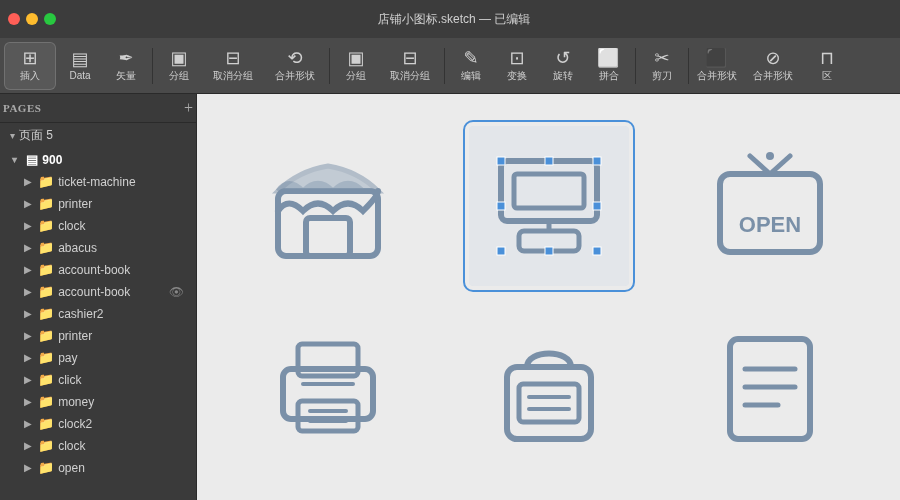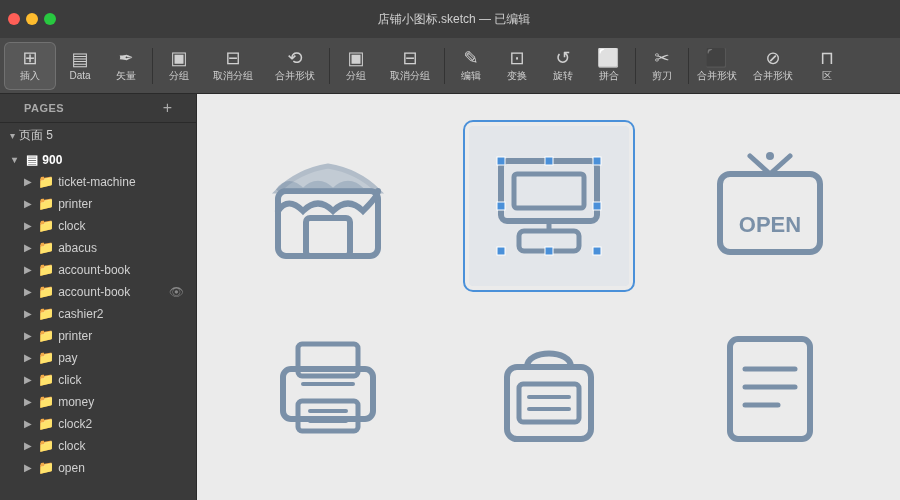--- a/index.html
+++ b/index.html
@@ -99,22 +99,23 @@
       border-right: 1px solid #2a2a2a;
       display: flex;
       flex-direction: column;
       flex-shrink: 0;
       overflow: hidden;
     }
     .sidebar-pages-header {
       display: flex;
       align-items: center;
       justify-content: space-between;
-      padding: 6px 24px;
+      padding: 6px 3px;
       border-bottom: 1px solid #2a2a2a;
+      font-family: Liberation Serif, serif;
     }
     .sidebar-pages-label {
       color: #aaa;
       font-size: 11px;
       font-weight: 600;
       text-transform: uppercase;
       letter-spacing: 0.5px;
     }
     .sidebar-pages-add {
       color: #aaa;

